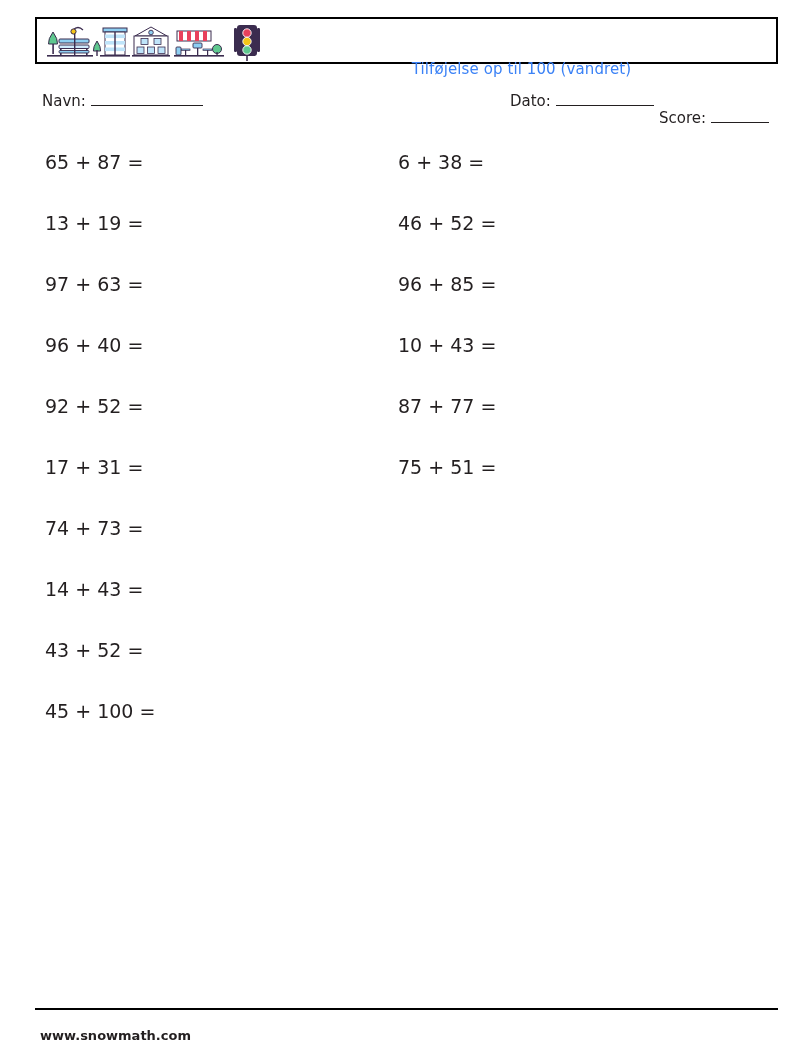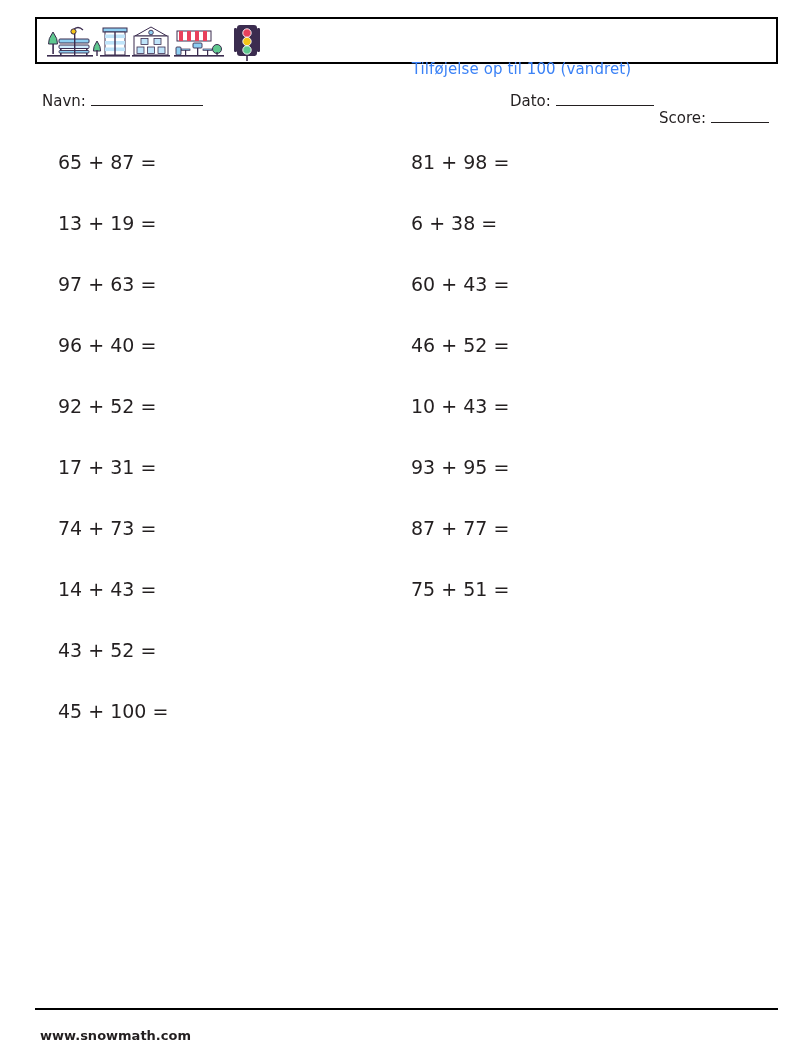--- a/index.html
+++ b/index.html
@@ -82,21 +82,20 @@
   .problems {
     position: absolute;
     left: 0;
     top: 140px;
     width: 794px;
   }
   .prob-col {
     position: absolute;
     top: 0;
     width: 340px;
-    margin-left: 13px;
   }
   #prob-col-1 { left: 45px; }
   #prob-col-2 { left: 398px; }
   .prob-row {
     height: 61px;
     line-height: 44px;
     font-size: 19px;
     color: #231f20;
     white-space: nowrap;
   }
@@ -228,25 +227,23 @@
     <div class="prob-row">96 + 40 =</div>
     <div class="prob-row">92 + 52 =</div>
     <div class="prob-row">17 + 31 =</div>
     <div class="prob-row">74 + 73 =</div>
     <div class="prob-row">14 + 43 =</div>
     <div class="prob-row">43 + 52 =</div>
     <div class="prob-row">45 + 100 =</div>
   </div>
 
   <div class="prob-col" id="prob-col-2">
-    <div class="prob-row">81 + 98 =</div>
     <div class="prob-row">6 + 38 =</div>
-    <div class="prob-row">60 + 43 =</div>
     <div class="prob-row">46 + 52 =</div>
+    <div class="prob-row">96 + 85 =</div>
     <div class="prob-row">10 + 43 =</div>
-    <div class="prob-row">93 + 95 =</div>
     <div class="prob-row">87 + 77 =</div>
     <div class="prob-row">75 + 51 =</div>
   </div>
 </div>
 
 <div class="footer-rule"></div>
 <div class="footer-text">www.snowmath.com</div>
 
 </body></html>

